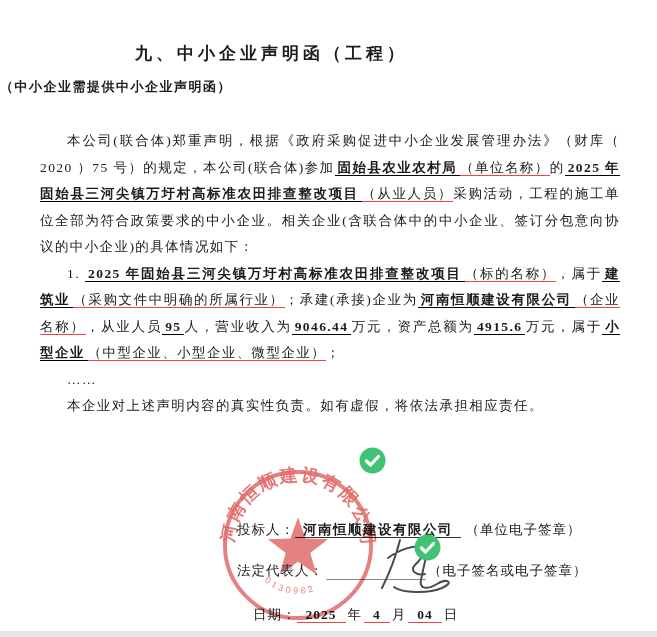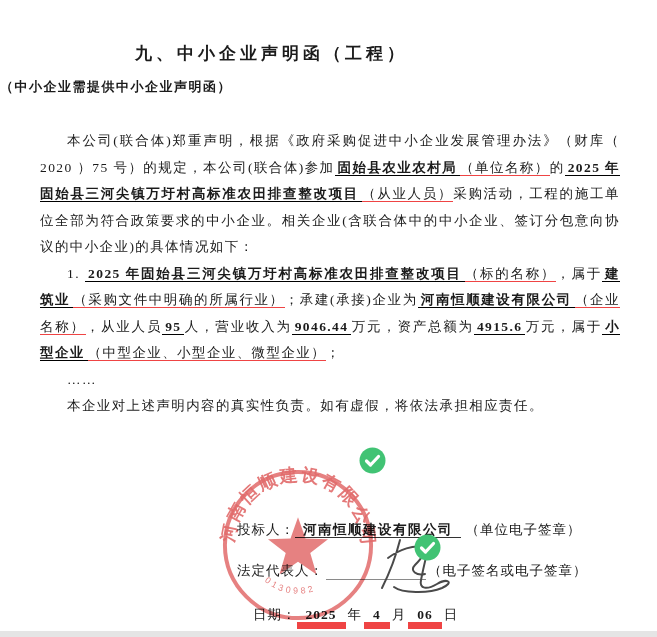--- a/index.html
+++ b/index.html
@@ -35,21 +35,21 @@
   .sig-legal  { top:562px; left:237px; }
   .sig-date   { top:606px; left:253px; }
   .company-sign {
     font-weight:bold; letter-spacing:1.5px;
     border-bottom:1.5px solid #333; padding:0 8px;
   }
   .blank-line {
     display:inline-block; width:100px; height:13px;
     border-bottom:1px solid #8a8a8a; vertical-align:bottom; margin:0 2px;
   }
-  .du { font-weight:bold; border-bottom:7px solid #ef4444; padding:0 9px; }
+  .du { font-weight:bold; border-bottom:1px solid #ef4444; padding:0 9px; }
   .dunit { margin:0 2px; }
 
   .seal-svg { position:absolute; left:219px; top:466px; mix-blend-mode:multiply; opacity:0.88; pointer-events:none; z-index:5; }
 
   .check-badge { position:absolute; width:27px; height:27px; z-index:8; }
 
   .scribble { position:absolute; left:372px; top:536px; z-index:6; }
 
   .footer-strip { position:absolute; left:0; bottom:0; width:657px; height:6px; background:#e5e5e5; }
 </style>
@@ -65,21 +65,21 @@
     <p><span>本公司(联合体)郑重声明，根据《政府采购促进中小企业发展管理办法》（财库（ 2020 ）75 号）的规定，本公司(联合体)参加</span><span class="bu">固始县农业农村局</span><span class="u">（单位名称）</span><span>的</span><span class="bu">2025 年固始县三河尖镇万圩村高标准农田排查整改项目</span><span class="u">（从业人员）</span><span>采购活动，工程的施工单位全部为符合政策要求的中小企业。相关企业(含联合体中的中小企业、签订分包意向协议的中小企业)的具体情况如下：</span></p>
     <p><span>1. </span><span class="bu">2025 年固始县三河尖镇万圩村高标准农田排查整改项目</span><span class="u">（标的名称）</span><span>，属于</span><span class="bu">建筑业</span><span class="u">（采购文件中明确的所属行业）</span><span>；承建(承接)企业为</span><span class="bu">河南恒顺建设有限公司</span><span class="u">（企业名称）</span><span>，从业人员</span><span class="bu">95</span><span>人，营业收入为</span><span class="bu">9046.44</span><span>万元，资产总额为</span><span class="bu">4915.6</span><span>万元，属于</span><span class="bu">小型企业</span><span class="u">（中型企业、小型企业、微型企业）</span><span>；</span></p>
     <p>……</p>
     <p>本企业对上述声明内容的真实性负责。如有虚假，将依法承担相应责任。</p>
   </div>
 
   <div class="sig-line sig-bidder"><span>投标人：</span><span class="company-sign">河南恒顺建设有限公司</span> <span>（单位电子签章）</span></div>
 
   <div class="sig-line sig-legal"><span>法定代表人：</span><span class="blank-line"></span><span>（电子签名或电子签章）</span></div>
 
-  <div class="sig-line sig-date"><span>日期：</span><span class="du">2025</span><span class="dunit">年</span><span class="du">4</span><span class="dunit">月</span><span class="du">06</span><span class="dunit">日</span></div>
+  <div class="sig-line sig-date"><span>日期：</span><span class="du">2025</span><span class="dunit">年</span><span class="du">4</span><span class="dunit">月</span><span class="du">04</span><span class="dunit">日</span></div>
 
   <svg class="seal-svg" width="158" height="158" viewBox="0 0 160 160">
     <circle cx="80" cy="80" r="74" fill="none" stroke="#dd5656" stroke-width="4" opacity="0.85"></circle>
     <defs>
       <path id="sealArc" d="M 15,80 A 65,65 0 1 1 145,80" fill="none"></path>
       <path id="serialArc" d="M 38,108 A 52,52 0 0 0 122,108" fill="none"></path>
     </defs>
     <text fill="#dd5656" font-size="18" font-weight="bold" letter-spacing="2.5" opacity="0.9" font-family="Liberation Serif, serif">
       <textPath href="#sealArc" startOffset="1%">河南恒顺建设有限公司</textPath>
     </text>

